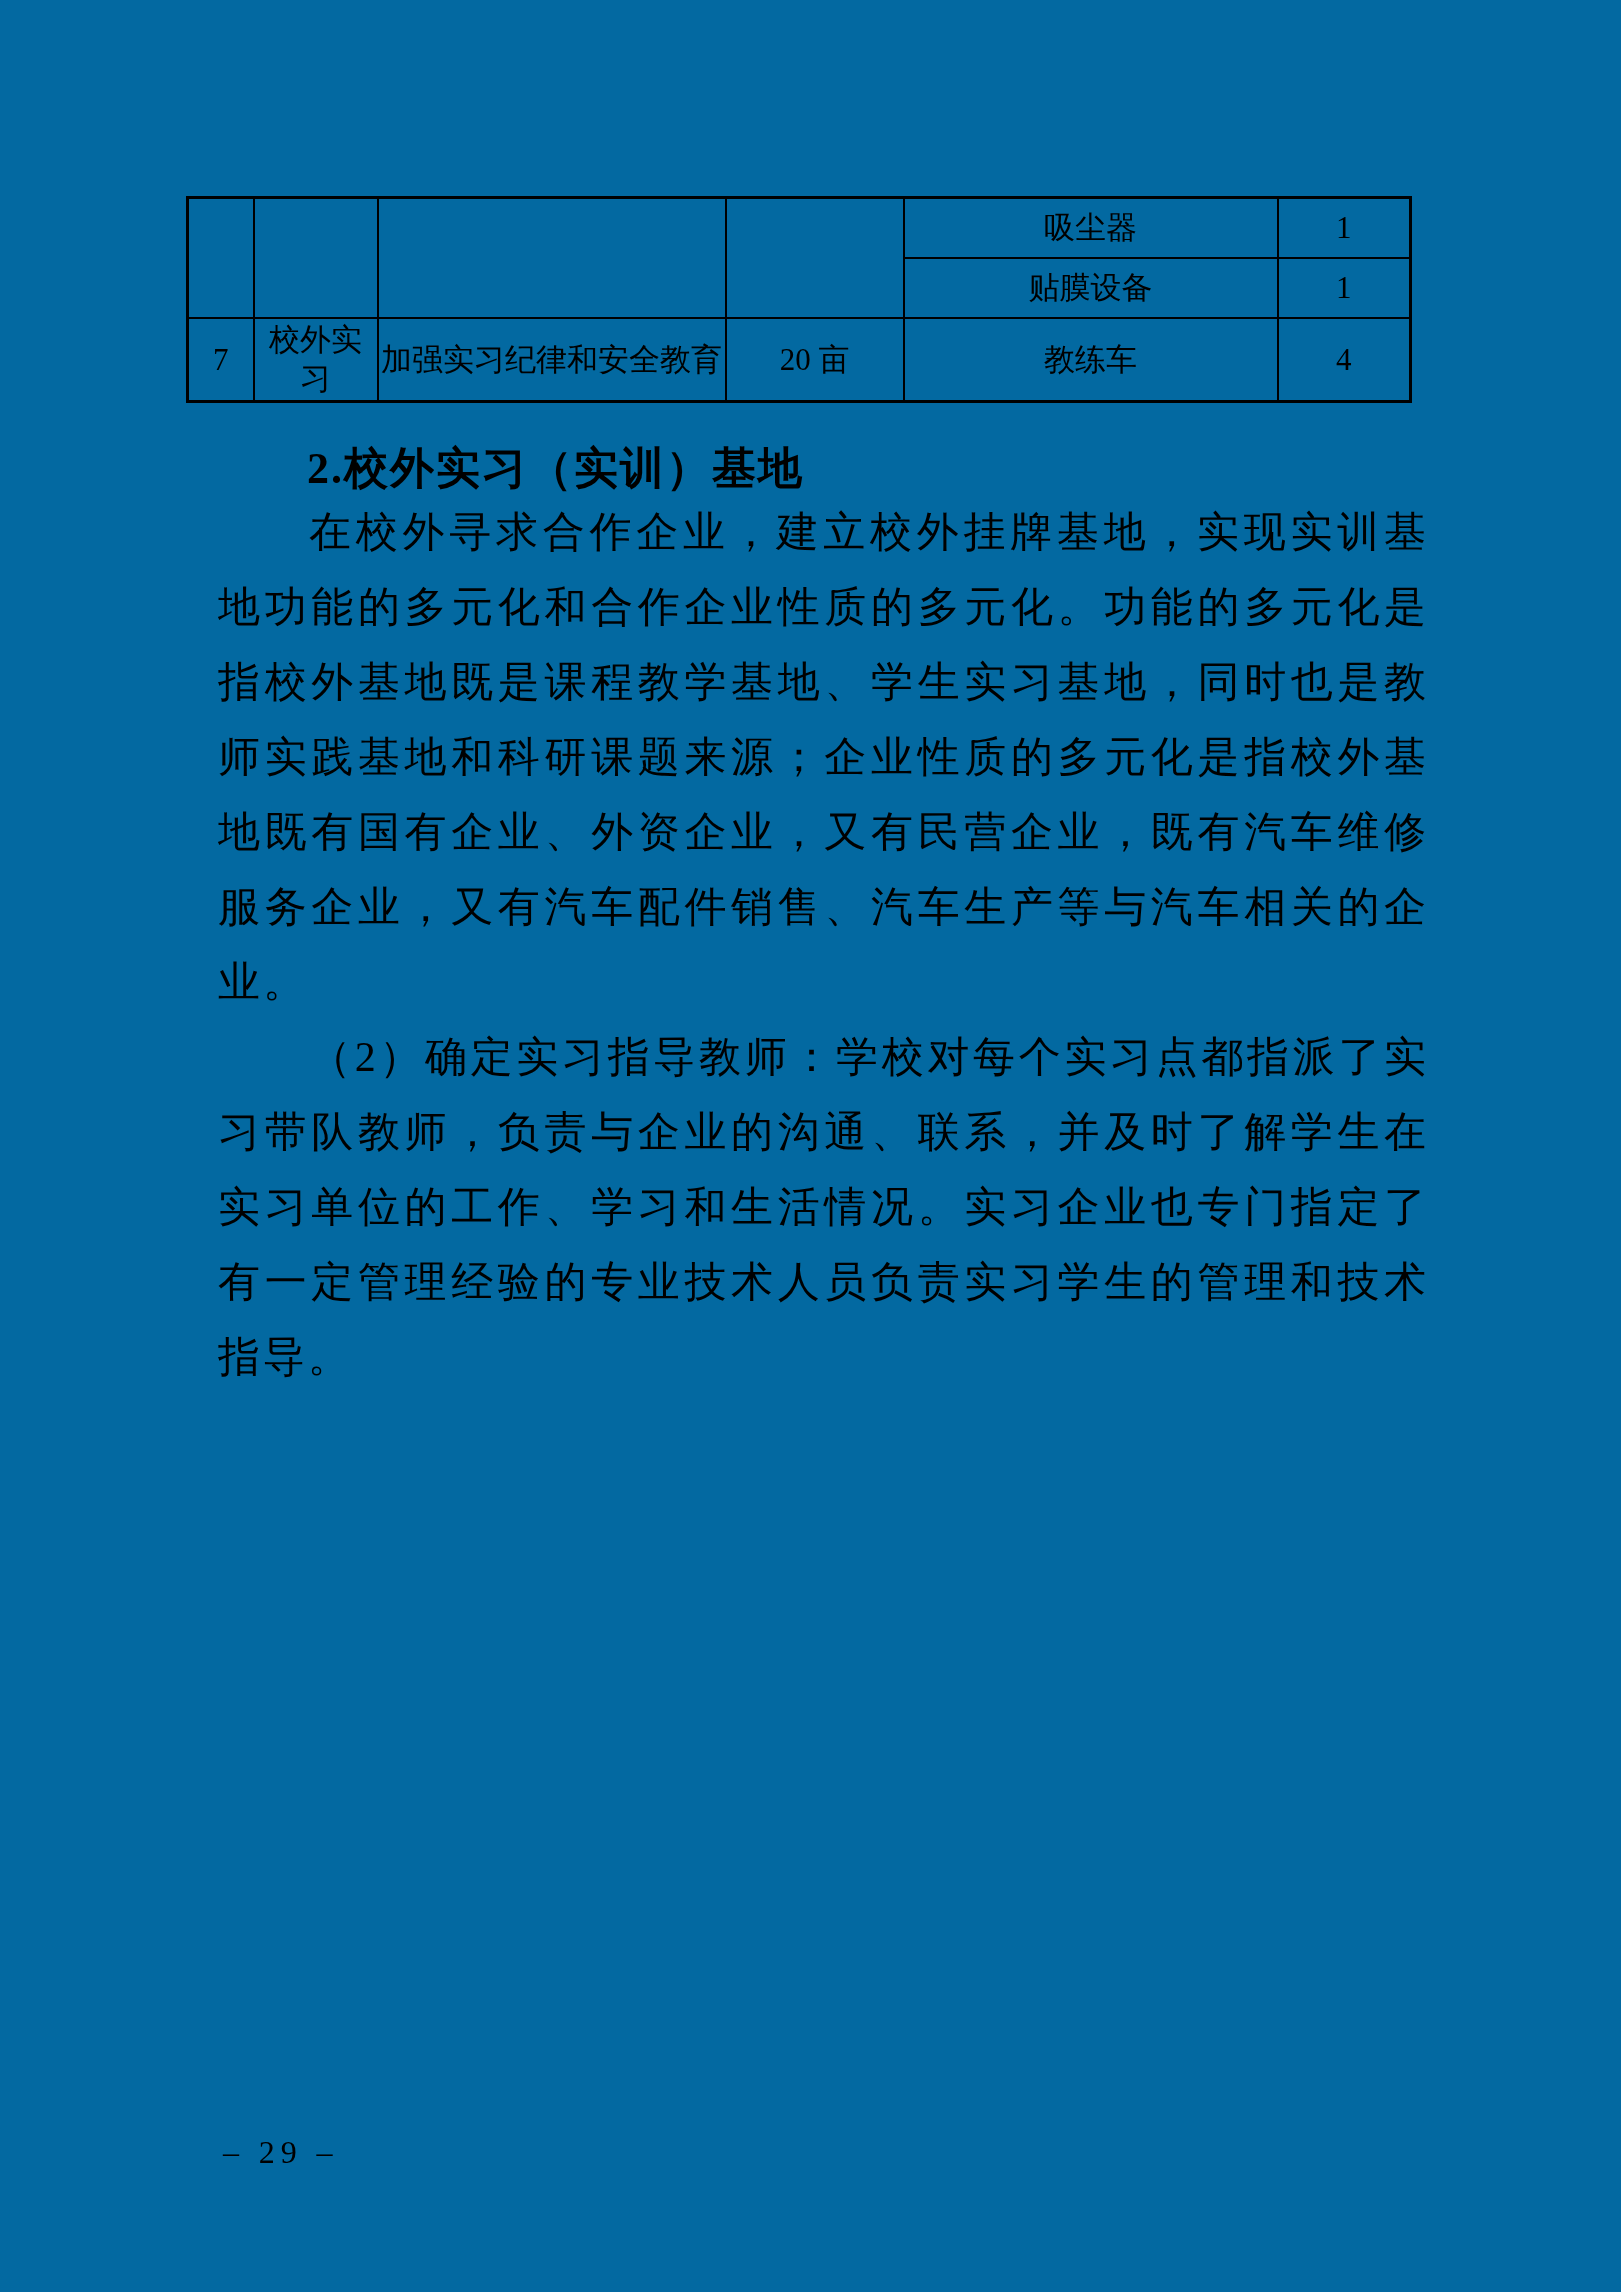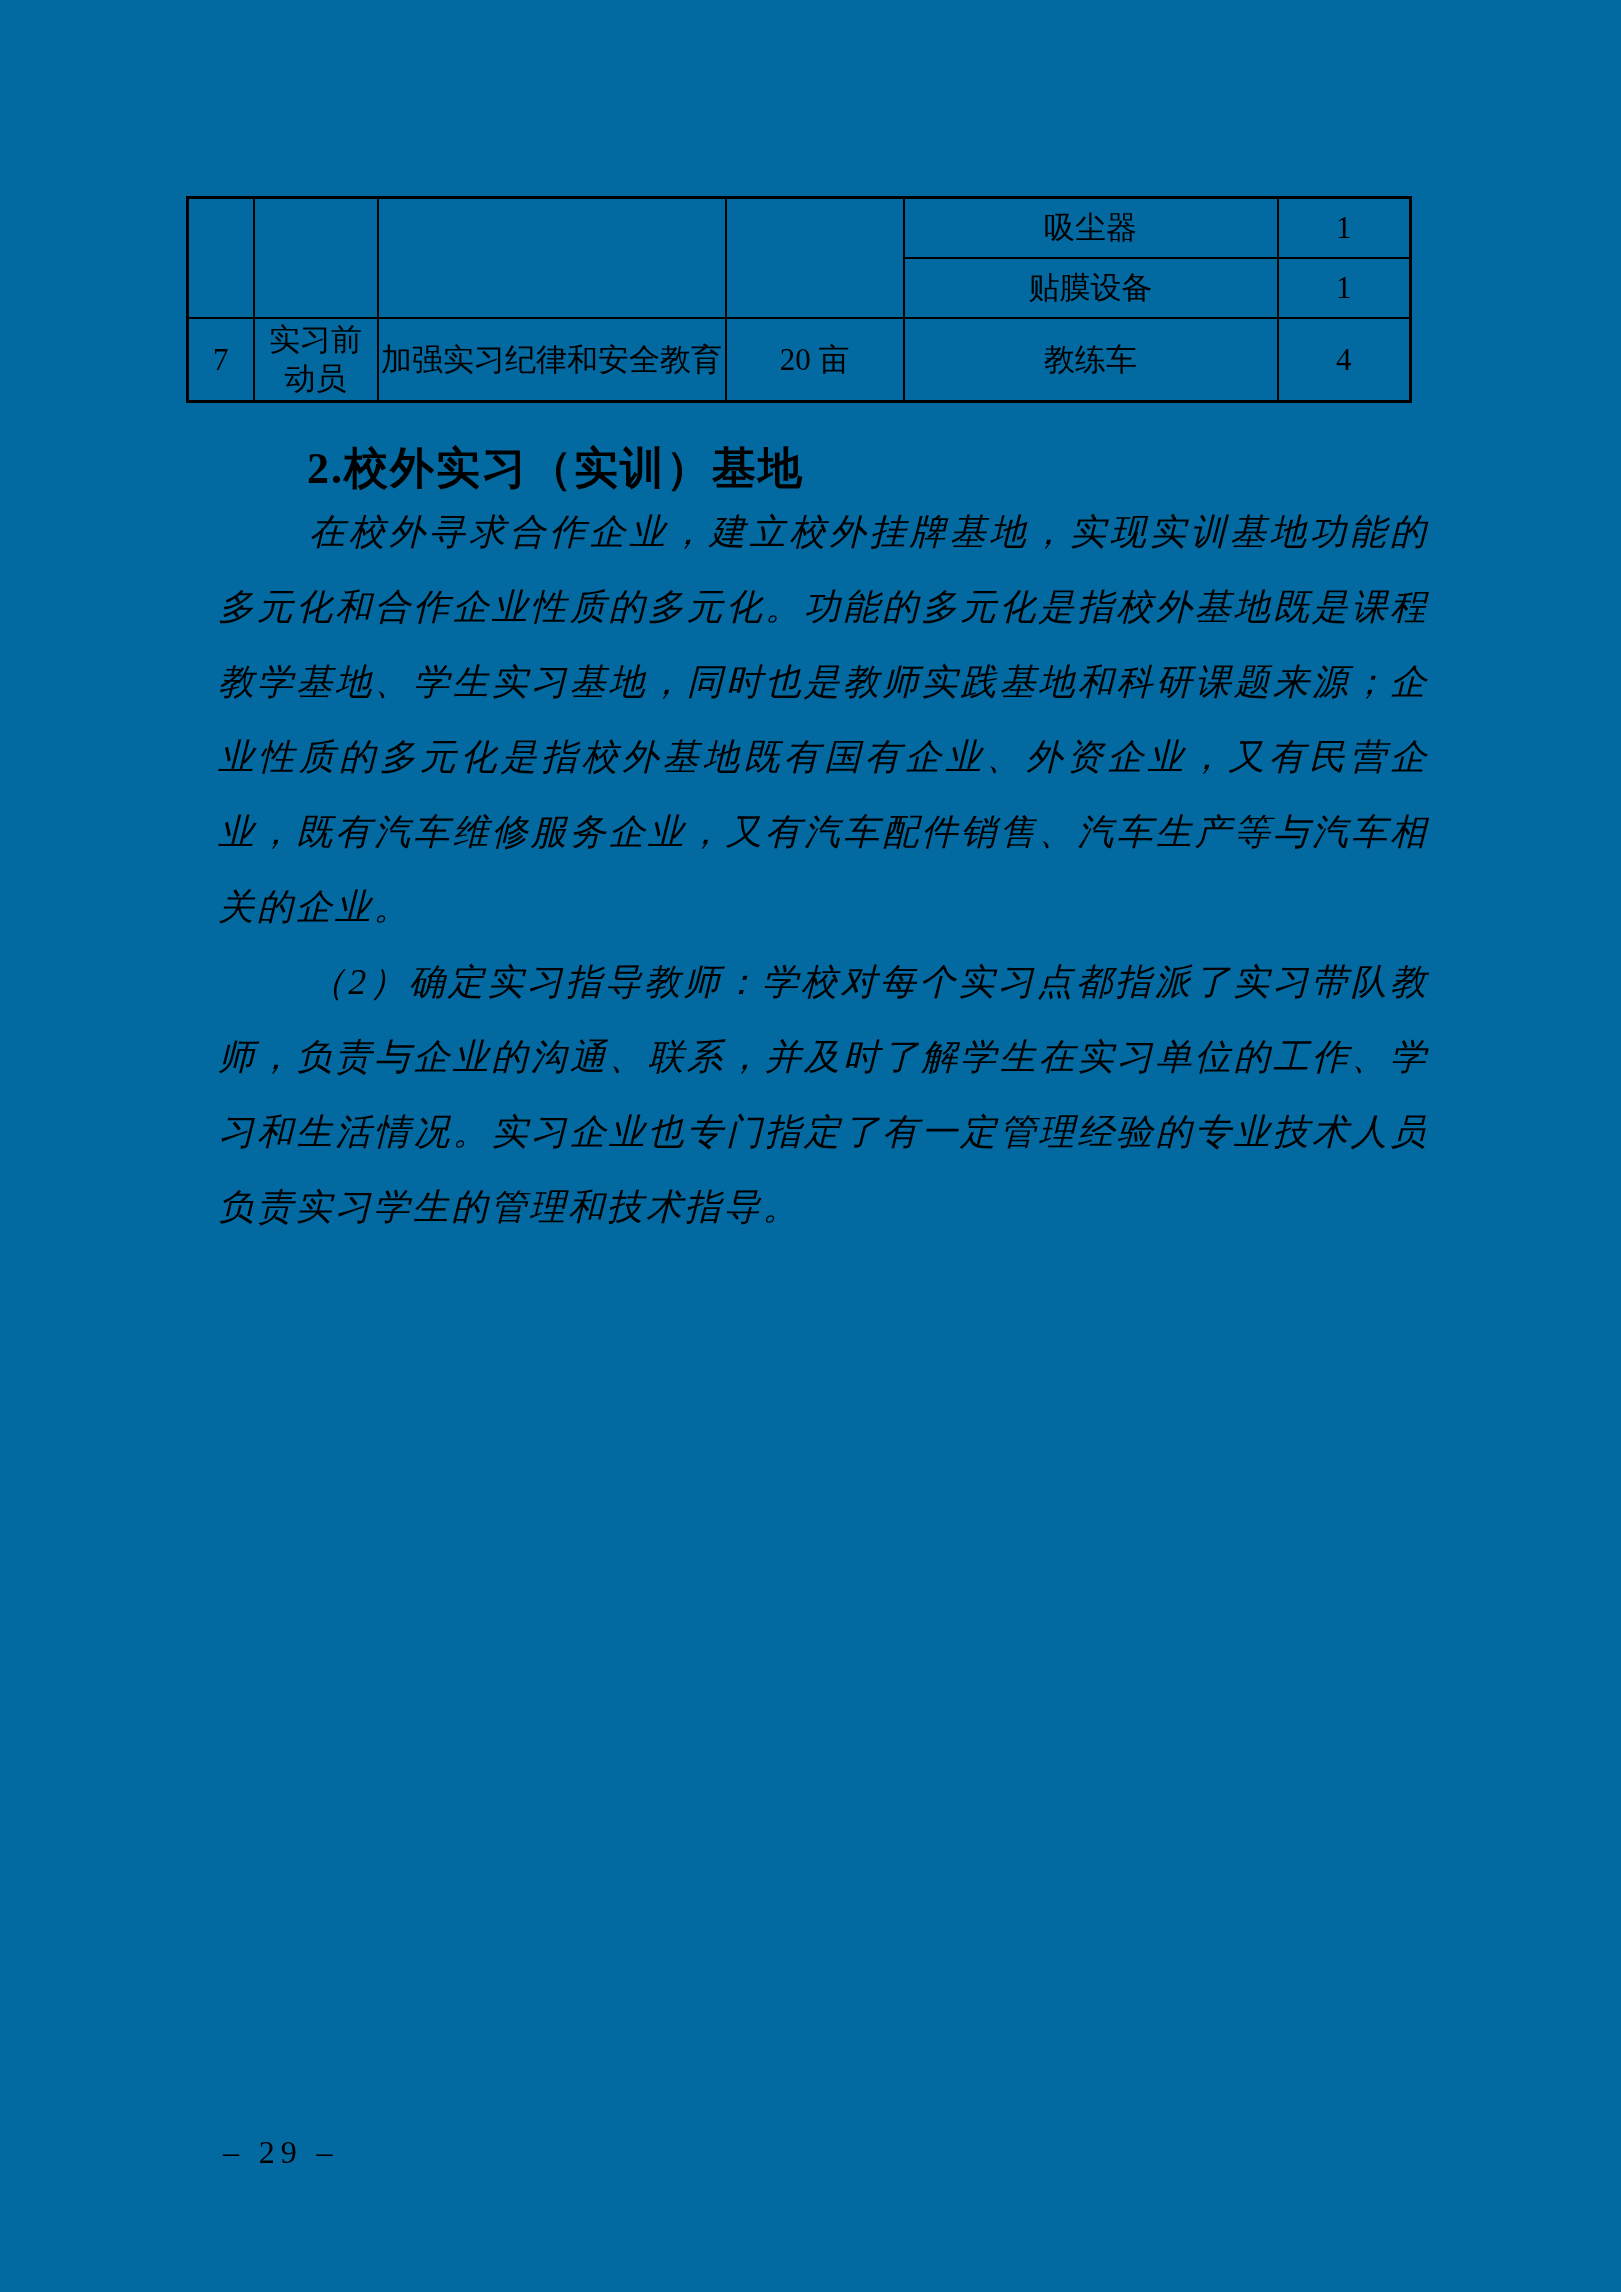--- a/index.html
+++ b/index.html
@@ -51,25 +51,24 @@
     white-space:nowrap;
     margin-top:20px;
   }
 
   
   .content{
     position:absolute;
     left:218px;
     top:495px;
     width:1211px;
-    font-size:36px;
+    font-size:42px;
     line-height:75px;
     letter-spacing:2.9px;
     text-align:justify;
-    font-style:italic;
   }
   .content p{
     margin:0;
     text-indent:91px;
   }
 
   
   .page-num{
     position:absolute;
     left:223px;
@@ -101,21 +100,21 @@
         <td class="thick-r" rowspan="2"></td>
         <td>吸尘器</td>
         <td>1</td>
       </tr>
       <tr class="r2">
         <td>贴膜设备</td>
         <td>1</td>
       </tr>
       <tr class="r3">
         <td class="thick-r">7</td>
-        <td class="name-cell">实习前动员</td>
+        <td class="name-cell">校外实习</td>
         <td>加强实习纪律和安全教育</td>
         <td class="thick-r">20 亩</td>
         <td>教练车</td>
         <td>4</td>
       </tr>
     </tbody>
   </table>
 
   <div class="heading">2.校外实习（实训）基地</div>
 

